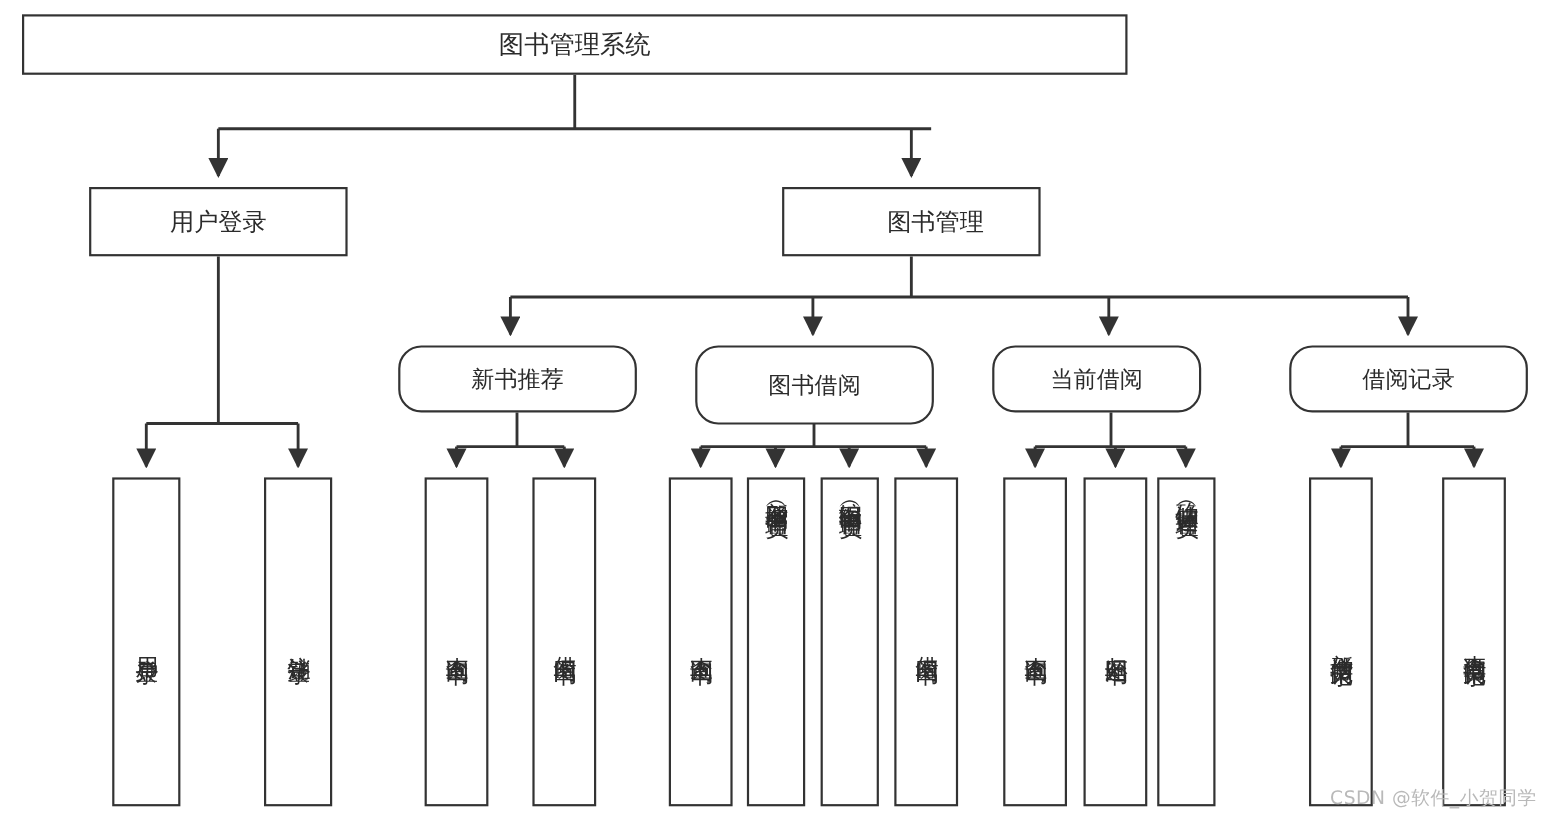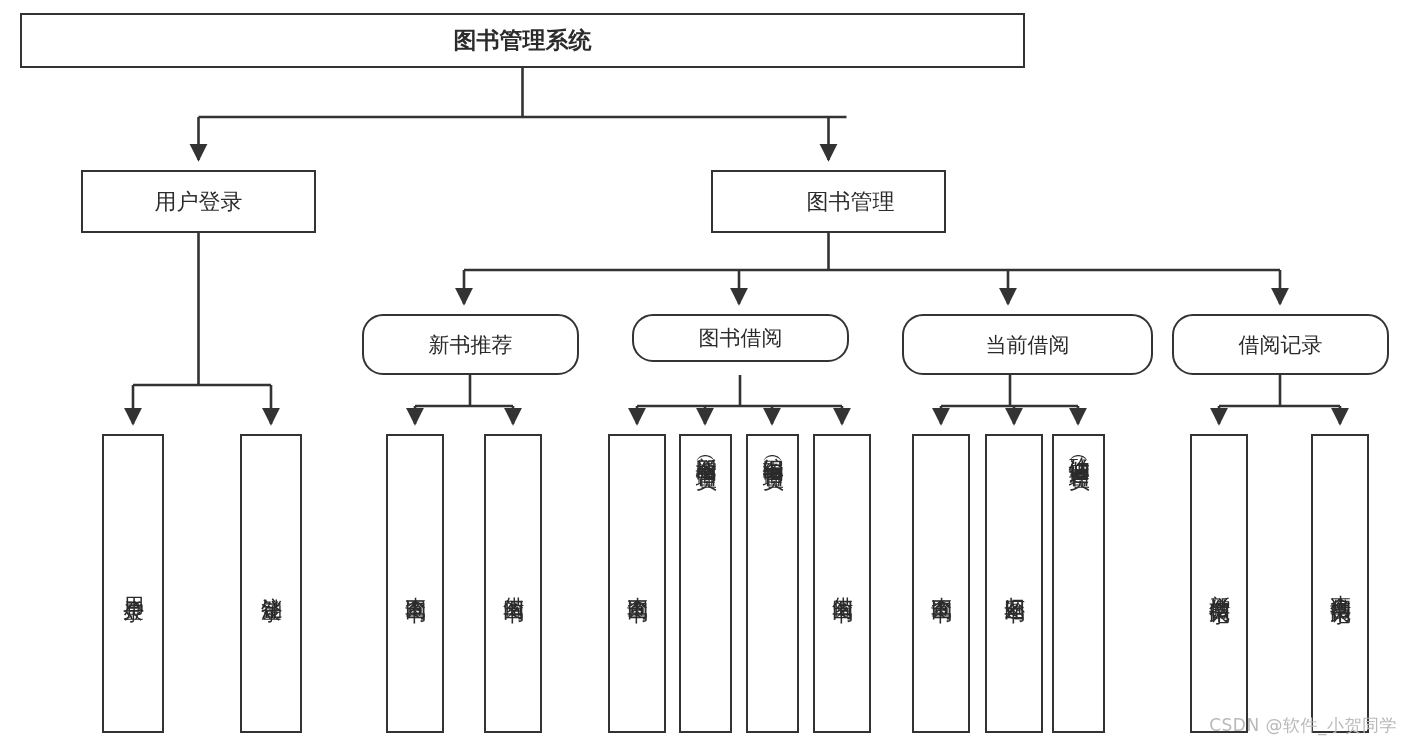--- a/index.html
+++ b/index.html
@@ -126,38 +126,38 @@
       <path d="M 1014 406 L 1014 424" marker-end="url(#arrow)"></path>
       <path d="M 1078 406 L 1078 424" marker-end="url(#arrow)"></path>
 
       <path d="M 1280 375 L 1280 406"></path>
       <path d="M 1219 406 L 1340 406"></path>
       <path d="M 1219 406 L 1219 424" marker-end="url(#arrow)"></path>
       <path d="M 1340 406 L 1340 424" marker-end="url(#arrow)"></path>
     </g>
   </svg>
 
-  <div class="node-box root" id="node-root" style="left: 20px; top: 13px; width: 1005px; height: 55px; font-weight: bold;">
+  <div class="node-box root" id="node-root" style="left: 20px; top: 13px; width: 1005px; height: 55px;">
     <span>图书管理系统</span>
   </div>
 
   <div class="node-box lvl2" id="node-l2-0" style="left: 81px; top: 170px; width: 235px; height: 63px;">
     <span>用户登录</span>
   </div>
   <div class="node-box lvl2" id="node-l2-1" style="left: 711px; top: 170px; width: 235px; height: 63px; padding-left: 44px;">
     <span>图书管理</span>
   </div>
 
   <div class="node-box lvl3" id="node-l3-0" style="left: 362px; top: 314px; width: 217px; height: 61px;">
     <span>新书推荐</span>
   </div>
-  <div class="node-box lvl3" id="node-l3-1" style="left: 632px; top: 314px; width: 217px; height: 48px;">
+  <div class="node-box lvl3" id="node-l3-1" style="left: 632px; top: 314px; width: 217px; height: 72px;">
     <span>图书借阅</span>
   </div>
-  <div class="node-box lvl3" id="node-l3-2" style="left: 902px; top: 314px; width: 251px; height: 61px;">
+  <div class="node-box lvl3" id="node-l3-2" style="left: 902px; top: 314px; width: 190px; height: 61px;">
     <span>当前借阅</span>
   </div>
   <div class="node-box lvl3" id="node-l3-3" style="left: 1172px; top: 314px; width: 217px; height: 61px;">
     <span>借阅记录</span>
   </div>
 
   <div class="leaf-box" id="leaf-0" style="left: 102px; top: 434px; width: 62px; height: 299px;">
     <span class="leaf-text">用户登录</span>
   </div>
   <div class="leaf-box" id="leaf-1" style="left: 240px; top: 434px; width: 62px; height: 299px;">

